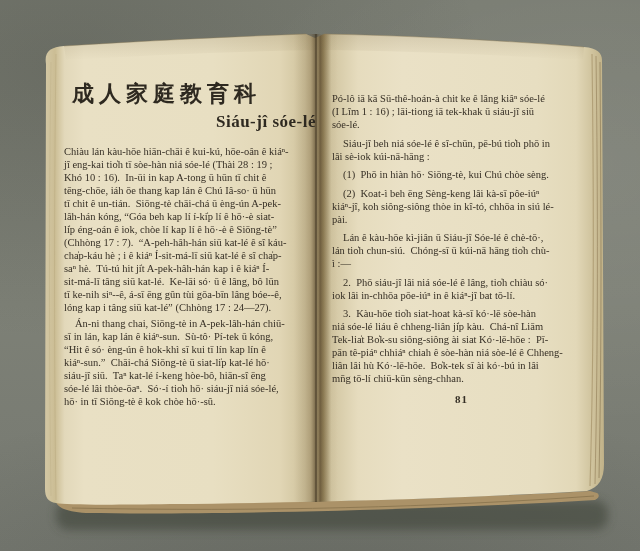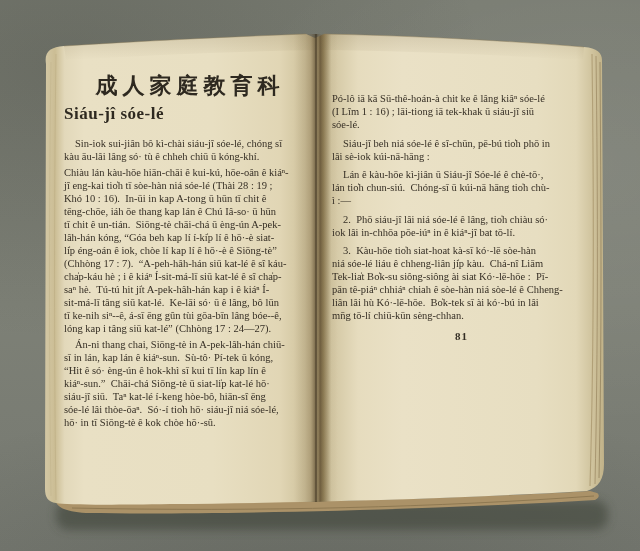--- a/index.html
+++ b/index.html
@@ -14,27 +14,27 @@
   }
   svg.book{position:absolute;left:0;top:0;}
   .page{
     position:absolute;color:#362f25;
     font-family:"Liberation Serif","DejaVu Serif","DejaVu Sans",serif;
     font-size:10.5px;line-height:13px;text-align:justify;
   }
   .page-left{left:64px;top:74px;width:252px;}
   .page-right{left:332px;top:92px;width:259px;}
   .title-zh{
-    margin:0;font-size:22px;line-height:1.05;font-weight:700;
-    letter-spacing:5px;text-align:center;white-space:nowrap;
+    margin:8px;font-size:22px;line-height:1.05;font-weight:700;
+    letter-spacing:5px;white-space:nowrap;
     font-family:"DejaVu Serif","Liberation Serif",serif;color:#2e2920;
   }
   .title-roman{
     margin:8px 0 0 0;font-size:17px;line-height:1.1;font-weight:700;
-    text-align:left;letter-spacing:.5px;color:#2e2920;
+    text-align:right;letter-spacing:.5px;color:#2e2920;
   }
   .body-text{margin-top:13px;}
   .page-right .body-text{margin-top:0;}
   .para{margin:0 0 3px 0;white-space:pre-line;}
   .page-right .para{margin:0 0 5.5px 0;}
   .para:last-child{margin-bottom:8px;}
   .para.indent{text-indent:11px;}
   .page-number{
     margin-top:3px;text-align:center;font-weight:700;
     font-size:11px;letter-spacing:1px;color:#332d23;
@@ -107,22 +107,20 @@
     <path d="M600,62 C601,200 602,340 599,478" stroke="#7e6c49" stroke-width="1" fill="none" opacity="0.55"></path>
 
     <path d="M51,62 C49,200 49,360 51,496" stroke="#c6b890" stroke-width="1" fill="none" opacity="0.8"></path>
     <path d="M56,54 C54,200 54,360 56,500" stroke="#b5a67c" stroke-width="0.8" fill="none" opacity="0.55"></path>
   </svg>
 
   <div class="page page-left">
     <h1 class="title-zh">成人家庭教育科</h1>
     <h2 class="title-roman">Siáu-jî sóe-lé</h2>
     <div class="body-text">
-        <p class="para indent">Sin-iok sui-jiân bô kì-chài siáu-jî sóe-lé, chóng sī
-kàu āu-lâi lâng só· tù ê chheh chiū ū kóng-khí.</p>
         <p class="para">Chiàu lán kàu-hōe hiān-chāi ê kui-kú, hōe-oân ê kiáⁿ-
 jî eng-kai tio̍h tī sòe-hàn niá sóe-lé (Thài 28 : 19 ;
 Khó 10 : 16).&nbsp; In-ūi in kap A-tong ū hūn tī chit ê
 tēng-chōe, iáh ōe thang kap lán ê Chú Iâ-so· ū hūn
 tī chit ê un-tián.&nbsp; Siōng-tè chāi-chá ū èng-ún A-pek-
 lâh-hán kóng, “Góa beh kap lí í-ki̍p lí ê hō·-è siat-
 li̍p éng-oán ê iok, chòe lí kap lí ê hō·-è ê Siōng-tè”
 (Chhòng 17 : 7).&nbsp; “A-peh-hâh-hán siū kat-lé ê sî káu-
 cha̍p-káu hè ; i ê kiáⁿ Í-sit-má-lī siū kat-lé ê sî cha̍p-
 saⁿ hè.&nbsp; Tú-tú hit ji̍t A-pek-hâh-hán kap i ê kiáⁿ Í-
@@ -139,20 +137,24 @@
       </div>
   </div>
 
   <div class="page page-right">
     <div class="body-text">
         <p class="para">Pó-lô iā kā Sū-thê-hoán-à chit ke ê lâng kiâⁿ sóe-lé
 (I Lîm 1 : 16) ; lāi-tiong iā tek-khak ū siáu-jî siū
 sóe-lé.</p>
         <p class="para indent">Siáu-jî beh niá sóe-lé ê sî-chūn, pē-bú tio̍h phō in
 lâi sè-iok kúi-nā-hāng :</p>
+        <p class="para indent">(1)&nbsp; Phō in hiàn hō· Siōng-tè, kui Chú chòe sèng.</p>
+        <p class="para indent">(2)&nbsp; Koat-ì beh ēng Sèng-keng lâi kà-sī pôe-iúⁿ
+kiáⁿ-jî, koh siông-siông thòe in kî-tó, chhōa in siú lé-
+pài.</p>
         <p class="para indent">Lán ê kàu-hōe kì-jiân ū Siáu-jî Sóe-lé ê chè-tō·,
 lán tio̍h chun-siú.&nbsp; Chóng-sī ū kúi-nā hāng tio̍h chù-
 ì :—</p>
         <p class="para indent">2.&nbsp; Phō siáu-jî lâi niá sóe-lé ê lâng, tio̍h chiàu só·
 iok lâi in-chhōa pōe-iúⁿ in ê kiáⁿ-jî bat tō-lí.</p>
         <p class="para indent">3.&nbsp; Kàu-hōe tio̍h siat-hoat kà-sī kó·-lē sòe-hàn
 niá sóe-lé liáu ê chheng-liân ji̍p kàu.&nbsp; Chá-nî Liām
 Tek-lia̍t Bo̍k-su siông-siông ài siat Kó·-lē-hōe :&nbsp; Pī-
 pān tê-piáⁿ chhiáⁿ chiah ê sòe-hàn niá sòe-lé ê Chheng-
 liân lâi hù Kó·-lē-hōe.&nbsp; Bo̍k-tek sī ài kó·-bú in lâi

